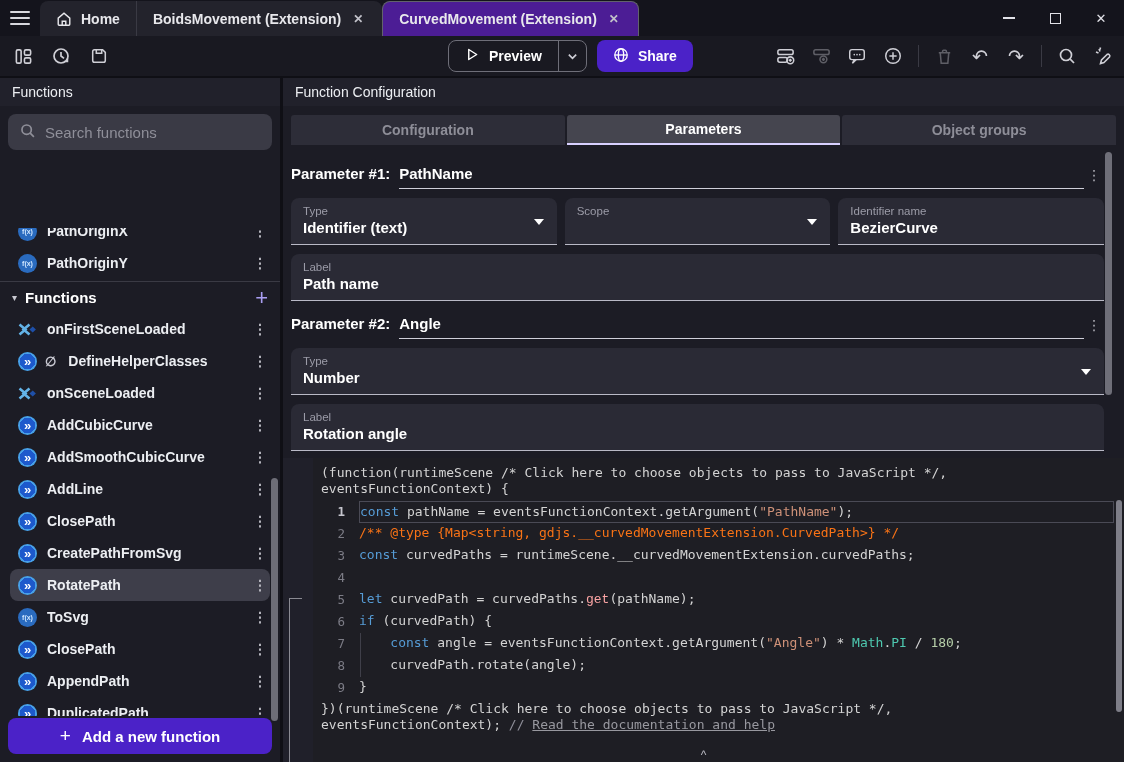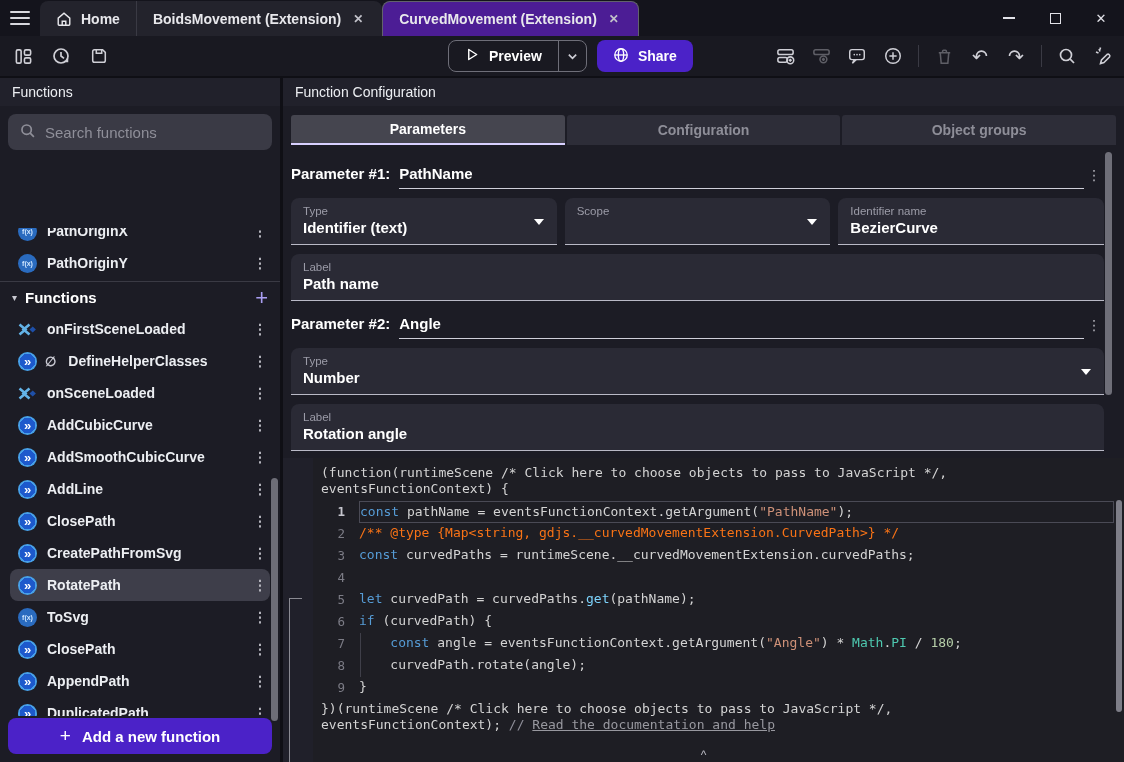--- a/index.html
+++ b/index.html
@@ -87,21 +87,21 @@
   .code-head, .code-foot { padding:0 8px; line-height:16px; white-space:pre; }
   .code-head { padding-top:7px; }
   .code-lines { margin-top:4px; }
   .cline { display:flex; height:22px; position:relative; }
   .cnum { flex:none; width:46px; text-align:right; padding-right:14px; color:#7c7c86; font-size:12.5px; line-height:22px; }
   .ccontent { flex:1; white-space:pre; line-height:20px; position:relative; }
   .cline.current .ccontent { border:1px solid #4a4a55; margin-right:10px; }
   .cline.current .cnum { color:#c6c6ce; font-weight:700; }
   .ccontent .guide { position:absolute; left:1px; top:0; bottom:0; border-left:1px solid #3f3f49; }
   .tok-kw { color:#569cd6; } .tok-str { color:#ce9178; } .tok-com { color:#f97316; }
-  .tok-meth { color:#7dd3fc; } .tok-cls { color:#4ec9b0; } .tok-num { color:#b5cea8; }
+  .tok-meth { color:#fca5a5;font-family:Liberation Mono, monospace; } .tok-cls { color:#4ec9b0; } .tok-num { color:#b5cea8; }
   .tok-com2 { color:#90909a; } .tok-link { color:#98989f; text-decoration:underline; cursor:pointer; }
   .code-foot { margin-top:2px; }
   .code-caret { position:absolute; bottom:0px; left:50%; transform:translateX(-50%); color:#b8b8c0; font-size:12px; cursor:pointer; line-height:14px; }
   .code-scroll { position:absolute; right:2px; top:42px; width:6px; height:212px; background:#7e7e88; border-radius:3px; cursor:pointer; }
 </style>
 </head>
 <body>
 
 <div class="titlebar">
   <div class="hamburger">
@@ -353,22 +353,22 @@
   <div class="side-scroll"></div>
   <div class="add-btn">
     <span class="p">+</span>
     <span>Add a new function</span>
   </div>
 </div>
 
 <div class="main">
   <div class="panel-header">Function Configuration</div>
   <div class="cfg-tabs" id="cfg-tabs">
+      <div class="cfg-tab">Configuration</div>
       <div class="cfg-tab active">Parameters</div>
-      <div class="cfg-tab">Configuration</div>
       <div class="cfg-tab">Object groups</div>
     </div>
   <div class="params-wrap" id="params-wrap">
       <div class="param-block">
         <div class="param-head">
           <span class="ph-label">Parameter #1:</span>
           <span class="ph-name">PathName</span>
           <span class="param-kebab">⋮</span>
         </div>
         <div class="fields-row">

